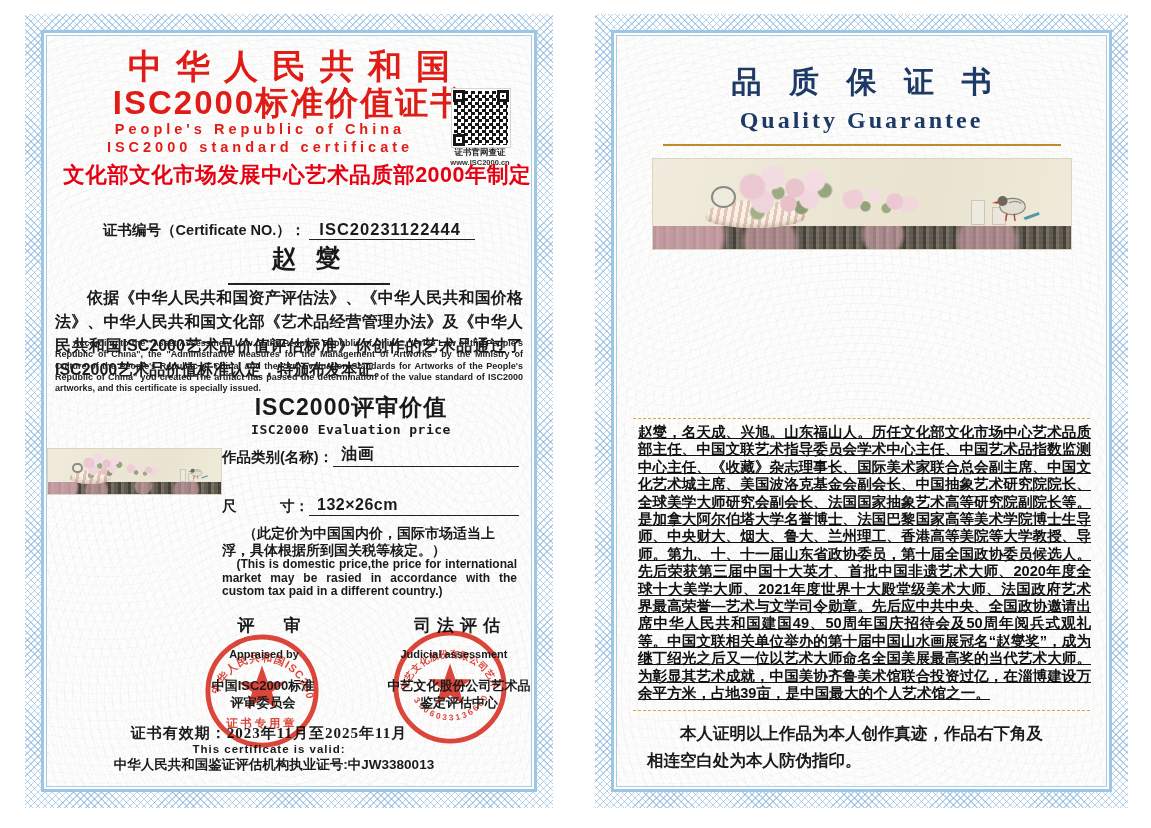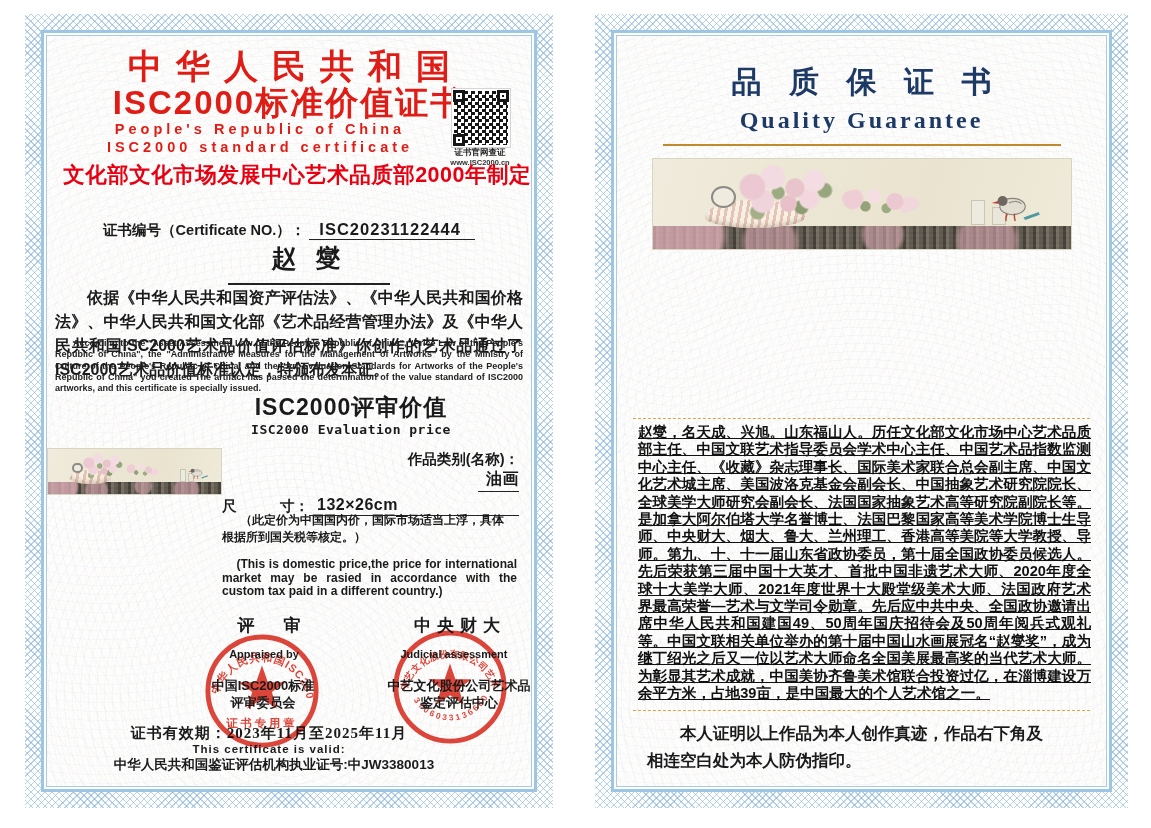--- a/index.html
+++ b/index.html
@@ -55,22 +55,22 @@
   .ldecree{top:250px;left:8px;right:8px;font-size:16px;line-height:24px;font-weight:700;text-align:justify;text-indent:2em;}
   .ldecree-en{top:302px;left:8px;right:8px;font-size:9px;line-height:11.3px;font-weight:700;text-align:justify;text-indent:2em;color:#222;}
   .lvh{top:356px;left:0;right:0;text-align:center;transform:translateX(62px);font-size:23px;font-weight:800;letter-spacing:1px;}
   .lvh-en{top:386px;left:0;right:0;text-align:center;transform:translateX(62px);font-size:13px;font-weight:700;
           font-family:"DejaVu Sans Mono","Liberation Mono",monospace;letter-spacing:0.5px;}
   .lfields{top:406px;left:0;right:12px;height:100px;}
   .lthumb{left:0;top:6px;width:175px;height:47px;}
   .frow{position:absolute;left:175px;right:0;display:flex;align-items:flex-end;}
   .frow .lab{font-size:14.5px;font-weight:700;white-space:pre;}
   .frow .val{flex:1;border-bottom:1.5px solid #222;font-size:16px;font-weight:800;padding:0 0 1px 8px;letter-spacing:0.5px;}
-  .frow1{top:8px;flex-direction:column;} .frow2{top:29px;} .frow3{top:54px;}
-  .lnote{top:476px;left:175px;right:20px;font-size:12px;line-height:17px;font-weight:800;text-indent:1.5em;}
+  .frow1{top:2px;} .frow2{top:29px;} .frow3{top:54px;}
+  .lnote{top:489px;left:175px;right:20px;font-size:14px;line-height:17px;font-weight:800;text-indent:1.5em;}
   .lnote-en{top:522px;left:175px;right:14px;font-size:12px;line-height:13.5px;font-weight:700;text-align:justify;text-indent:1.2em;}
   .lseal-lab{top:578px;font-size:17px;font-weight:800;letter-spacing:6px;}
   .lseal-lab.a{left:160px;width:130px;text-align:center;}
   .lseal-lab.b{left:348px;width:130px;text-align:center;}
   .lseal-en{top:612px;font-size:11px;font-weight:700;z-index:3;}
   .lseal-en.a{left:152px;width:130px;text-align:center;}
   .lseal-en.b{left:342px;width:130px;text-align:center;}
   .stamp{width:118px;height:118px;z-index:2;opacity:.92;mix-blend-mode:multiply;}
   .stamp.a{top:596px;left:156px;}
   .stamp.b{top:592px;left:344px;}
@@ -208,21 +208,21 @@
         <div class="frow frow3">
           <span class="lab">尺　　　寸：</span>
           <span class="val">132×26cm</span>
         </div>
       </div>
 
       <div class="abs lnote">（此定价为中国国内价，国际市场适当上浮，具体根据所到国关税等核定。）</div>
       <div class="abs lnote-en">(This is domestic price,the price for international market may be rasied in accordance with the custom tax paid in a different country.)</div>
 
       <div class="abs lseal-lab a">评　审</div>
-      <div class="abs lseal-lab b">中央财大</div>
+      <div class="abs lseal-lab b">司法评估</div>
       <div class="abs lseal-en a">Appraised by</div>
       <div class="abs lseal-en b">Judicial assessment</div>
 
       <svg class="abs stamp a" viewBox="0 0 120 120">
         <defs>
             <path id="arcLA" d="M 15 66 A 46 46 0 0 1 105 66" fill="none"></path>
           </defs>
         <circle cx="60" cy="60" r="55" fill="none" stroke="#dd372b" stroke-width="5"></circle>
         <polygon points="60,34 66,51 84,51 70,61 75,78 60,68 45,78 50,61 36,51 54,51" fill="#dd372b"></polygon>
         <text font-size="11" fill="#dd372b" font-weight="bold" letter-spacing="1">

